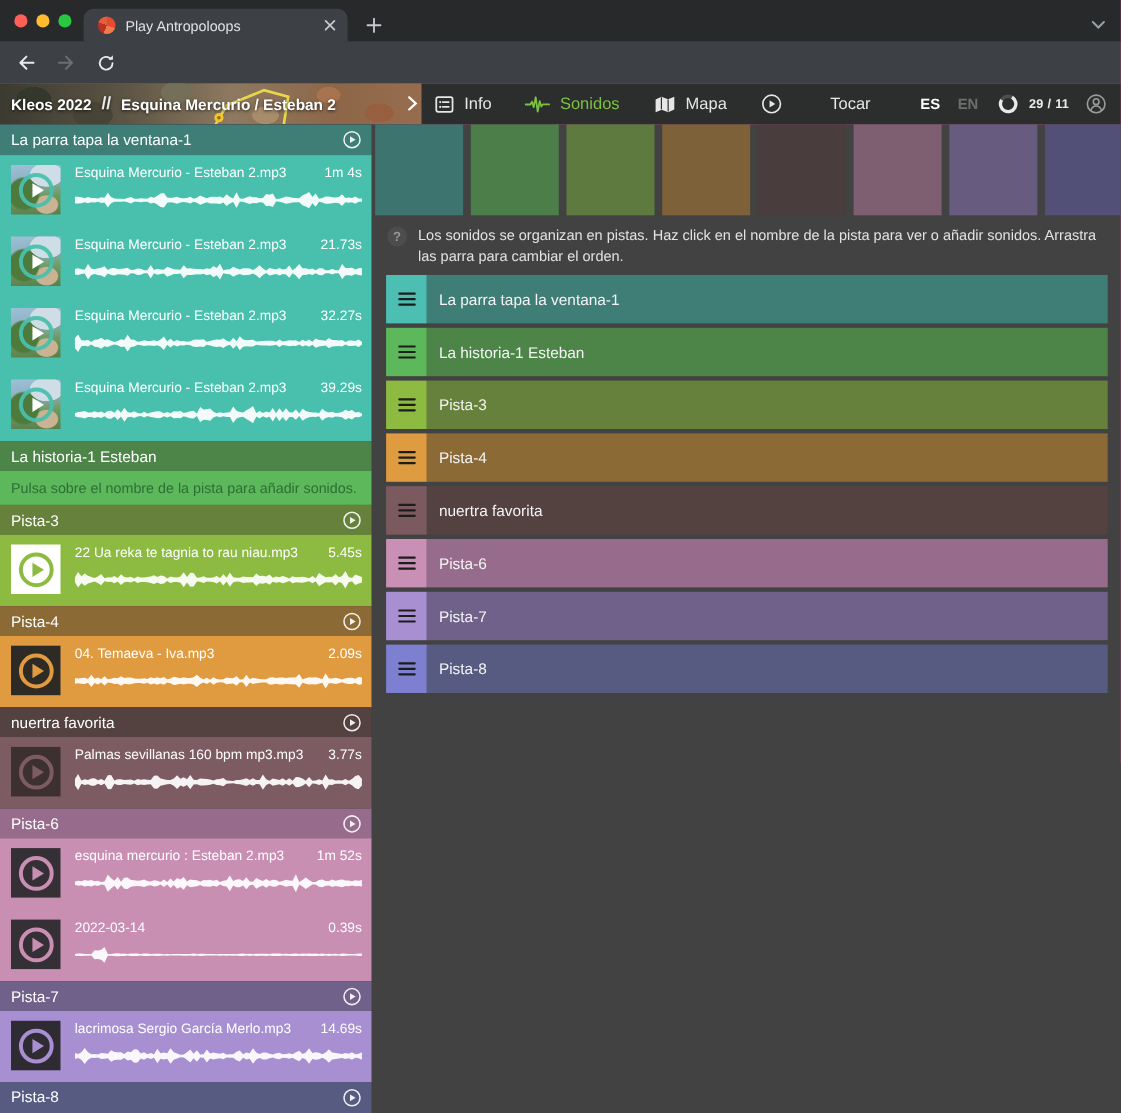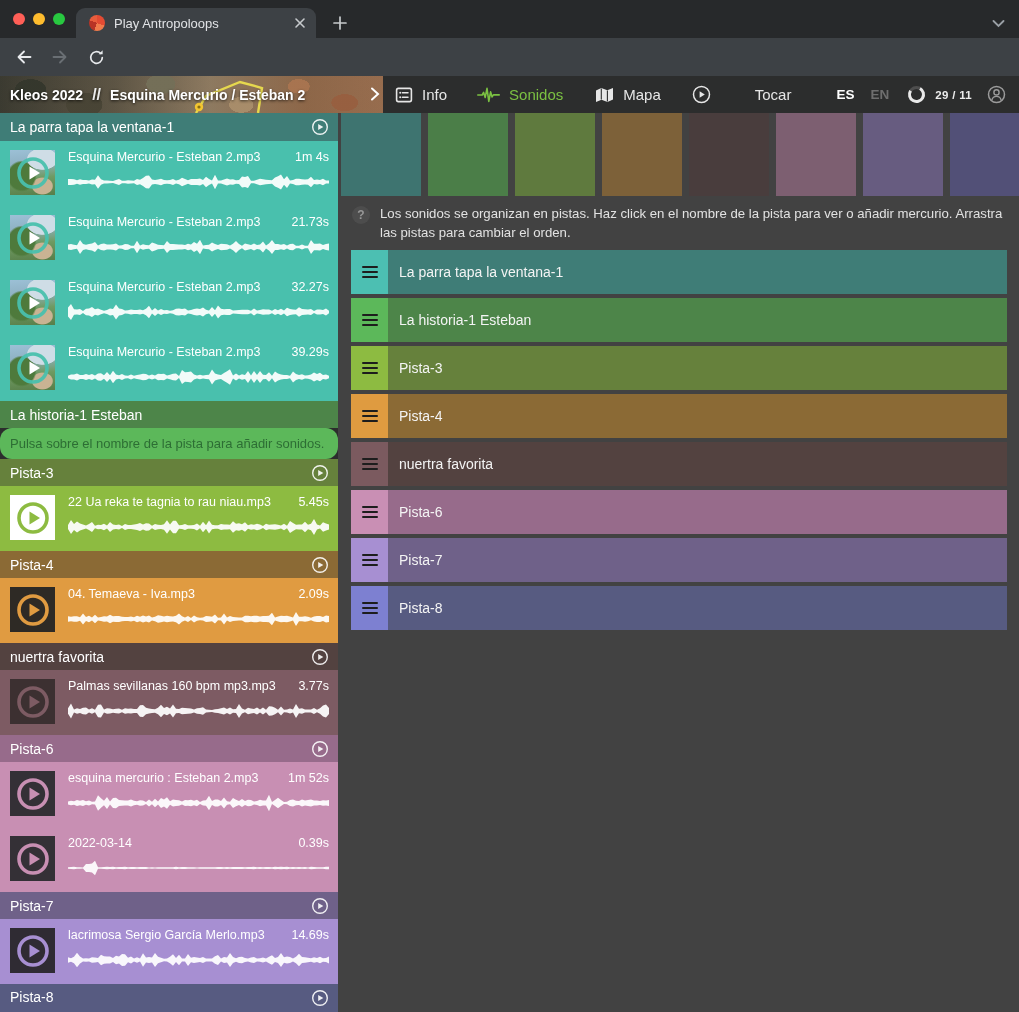--- a/index.html
+++ b/index.html
@@ -317,21 +317,21 @@
             <svg class="wave" width="262" height="24" viewBox="0 0 262 24">
               <path d="M0 12 L0 10.7 L3 9.6 L6 9.4 L9 8.6 L12 10.0 L15 9.9 L18 8.9 L21 9.9 L24 9.1 L27 10.6 L30 8.6 L33 8.3 L36 10.3 L39 7.1 L42 10.3 L45 5.7 L48 9.6 L51 10.2 L54 8.9 L57 10.4 L60 10.8 L63 9.4 L66 10.8 L69 10.0 L72 9.4 L75 8.8 L78 9.1 L81 10.6 L84 9.5 L87 10.6 L90 8.8 L93 9.1 L96 8.7 L99 10.5 L102 9.7 L105 8.8 L108 8.5 L111 10.9 L114 5.1 L117 7.3 L120 7.1 L123 6.4 L126 9.4 L129 10.6 L132 9.7 L135 10.5 L138 10.0 L141 9.8 L144 4.5 L147 8.5 L150 9.6 L153 10.1 L156 8.0 L159 6.3 L162 4.2 L165 10.4 L168 8.6 L171 10.5 L174 9.2 L177 10.1 L180 5.9 L183 10.6 L186 6.1 L189 10.0 L192 6.1 L195 9.8 L198 10.0 L201 7.3 L204 10.8 L207 6.5 L210 8.6 L213 9.6 L216 10.1 L219 10.0 L222 10.7 L225 6.6 L228 9.0 L231 9.9 L234 9.3 L237 10.4 L240 10.2 L243 9.6 L246 7.5 L249 8.9 L252 7.7 L255 10.0 L258 9.6 L261 10.8 L261 13.2 L258 14.4 L255 14.0 L252 16.3 L249 15.1 L246 16.5 L243 14.4 L240 13.8 L237 13.6 L234 14.7 L231 14.1 L228 15.0 L225 17.4 L222 13.3 L219 14.0 L216 13.9 L213 14.4 L210 15.4 L207 17.5 L204 13.2 L201 16.7 L198 14.0 L195 14.2 L192 17.9 L189 14.0 L186 17.9 L183 13.4 L180 18.1 L177 13.9 L174 14.8 L171 13.5 L168 15.4 L165 13.6 L162 19.8 L159 17.7 L156 16.0 L153 13.9 L150 14.4 L147 15.5 L144 19.5 L141 14.2 L138 14.0 L135 13.5 L132 14.3 L129 13.4 L126 14.6 L123 17.6 L120 16.9 L117 16.7 L114 18.9 L111 13.1 L108 15.5 L105 15.2 L102 14.3 L99 13.5 L96 15.3 L93 14.9 L90 15.2 L87 13.4 L84 14.5 L81 13.4 L78 14.9 L75 15.2 L72 14.6 L69 14.0 L66 13.2 L63 14.6 L60 13.2 L57 13.6 L54 15.1 L51 13.8 L48 14.4 L45 18.3 L42 13.7 L39 16.9 L36 13.7 L33 15.7 L30 15.4 L27 13.4 L24 14.9 L21 14.1 L18 15.1 L15 14.1 L12 14.0 L9 15.4 L6 14.6 L3 14.4 L0 13.3 Z" fill="rgba(255,255,255,.93)"></path>
             </svg>
           </div>
         </div>
       </div>
       <div class="sb-sec">
         <div class="sb-head" style="background: rgb(77, 133, 73);">
           <span class="sb-head-name">La historia-1 Esteban</span>
         </div>
-        <div class="sb-note" style="background: rgb(92, 184, 90); border-radius: 12px;">Pulsa sobre el nombre de la pista para añadir sonidos.</div>
+        <div class="sb-note" style="background: rgb(92, 184, 90);">Pulsa sobre el nombre de la pista para añadir sonidos.</div>
       </div>
       <div class="sb-sec">
         <div class="sb-head" style="background: rgb(102, 129, 60);">
           <span class="sb-head-name">Pista-3</span>
           <svg class="head-play" width="18" height="18" viewBox="0 0 18 18">
             <circle cx="9" cy="9" r="7.3" fill="none" stroke="rgba(255,255,255,.9)" stroke-width="1.4"></circle>
             <path d="M7.2 5.9L12.3 9l-5.1 3.1z" fill="rgba(255,255,255,.9)"></path>
           </svg>
         </div>
         <div class="sb-clips" style="background: rgb(141, 187, 65);">
@@ -488,21 +488,21 @@
         <div class="swatch" style="background: rgb(75, 126, 72);"></div>
         <div class="swatch" style="background: rgb(95, 122, 62);"></div>
         <div class="swatch" style="background: rgb(125, 97, 57);"></div>
         <div class="swatch" style="background: rgb(73, 61, 61);"></div>
         <div class="swatch" style="background: rgb(125, 95, 113);"></div>
         <div class="swatch" style="background: rgb(103, 92, 128);"></div>
         <div class="swatch" style="background: rgb(82, 80, 119);"></div>
       </div>
     <div id="help">
       <div id="help-icon">?</div>
-      <div id="help-text">Los sonidos se organizan en pistas. Haz click en el nombre de la pista para ver o añadir mercurio. Arrastra las pistas para cambiar el orden.</div>
+      <div id="help-text">Los sonidos se organizan en pistas. Haz click en el nombre de la pista para ver o añadir sonidos. Arrastra las parra para cambiar el orden.</div>
     </div>
     <div id="track-rows">
         <div class="trow">
           <div class="trow-handle" title="" style="background: rgb(76, 191, 178);">
             <div class="hb"></div>
             <div class="hb"></div>
             <div class="hb"></div>
           </div>
           <div class="trow-body" style="background: rgb(63, 125, 119);">
             <span class="trow-label">La parra tapa la ventana-1</span>

